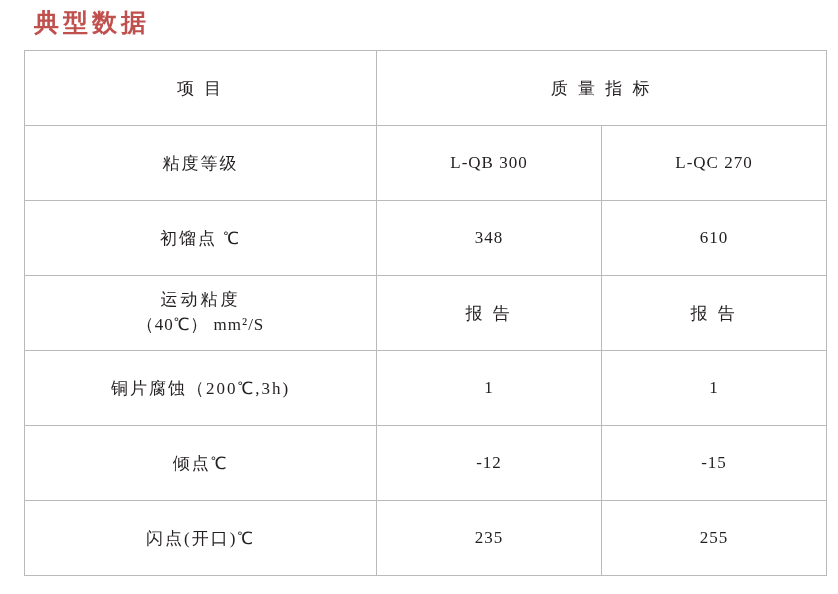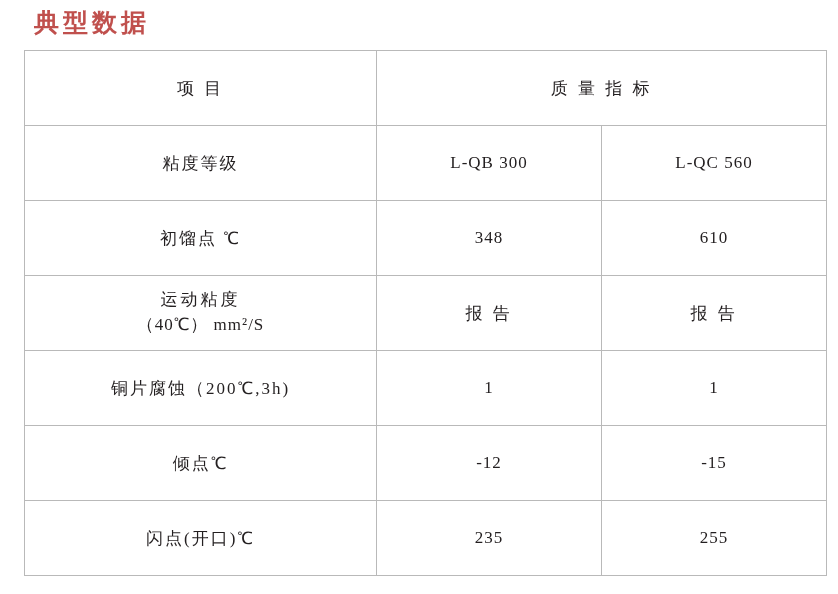--- a/index.html
+++ b/index.html
@@ -90,21 +90,21 @@
     </colgroup>
     <tbody>
       <tr class="head">
         <td class="head-cell">项 目</td>
         <td class="head-cell" colspan="2">质 量 指 标</td>
       </tr>
 
       <tr class="body">
         <td class="item-cell">粘度等级</td>
         <td class="val-cell">L-QB 300</td>
-        <td class="val-cell">L-QC 560</td>
+        <td class="val-cell">L-QC 270</td>
       </tr>
 
       <tr class="body">
         <td class="item-cell">初馏点 ℃</td>
         <td class="val-cell">348</td>
         <td class="val-cell">610</td>
       </tr>
 
       <tr class="body">
         <td class="item-cell two-line">

